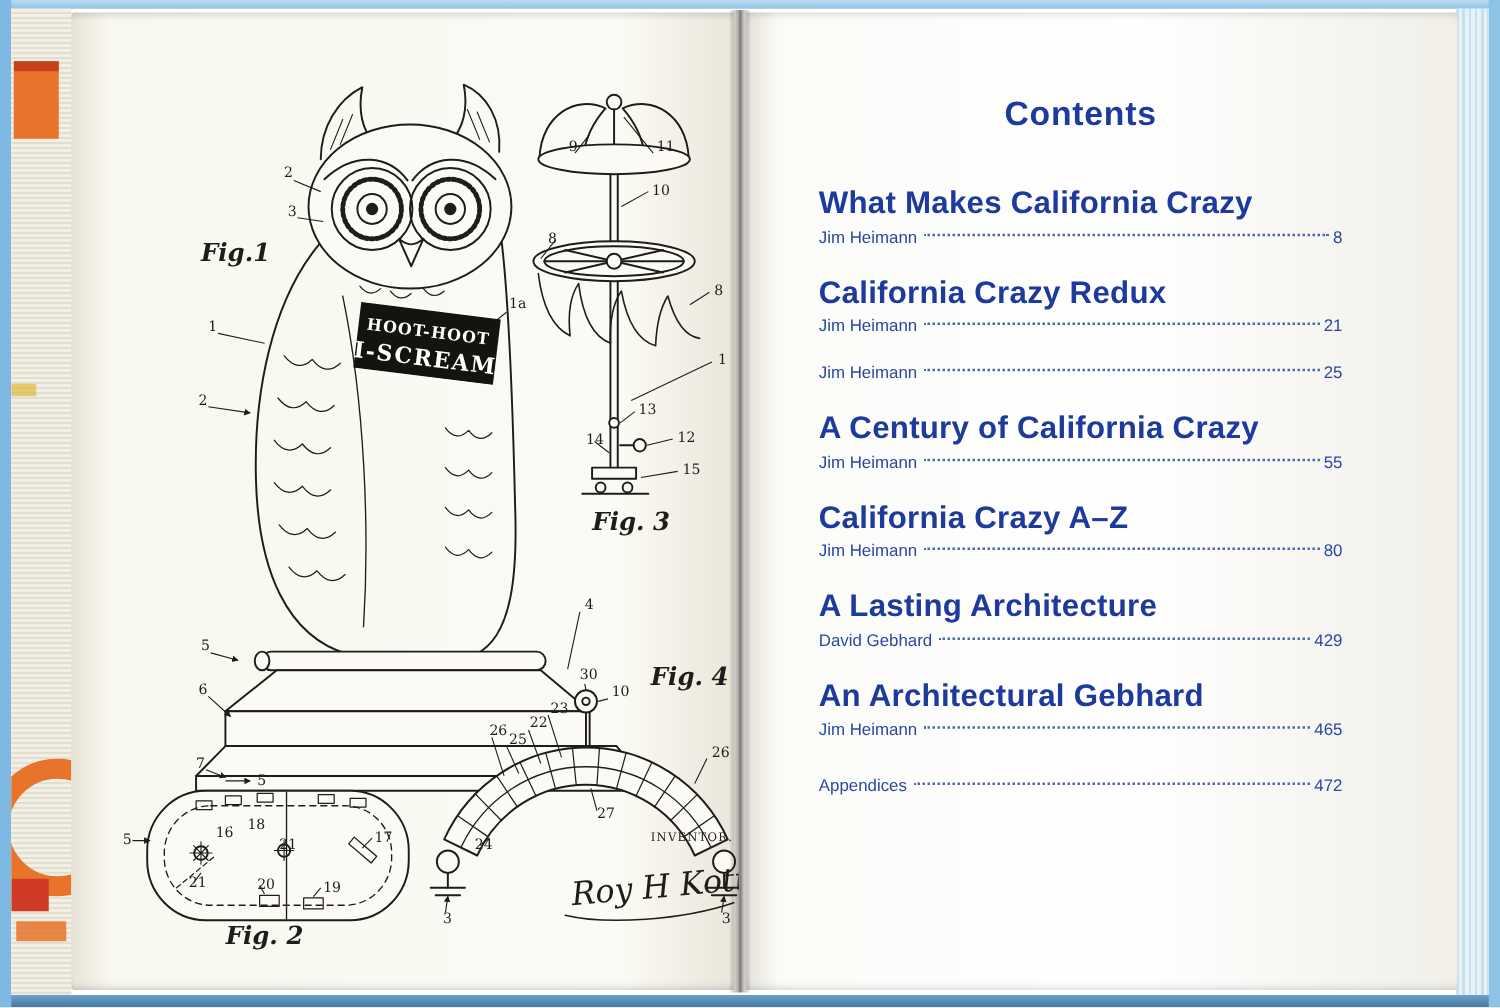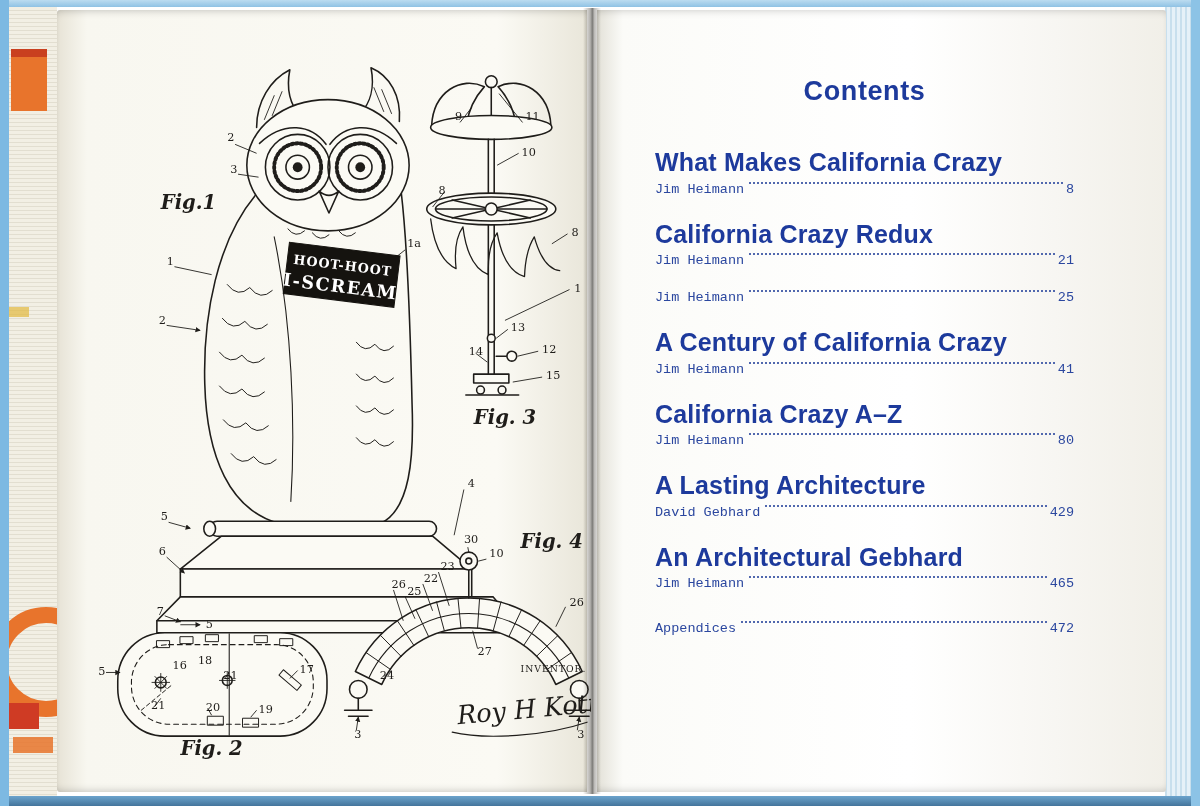--- a/index.html
+++ b/index.html
@@ -38,21 +38,21 @@
   #patent-svg{position:absolute;left:6px;top:14px;width:528px;height:736px;}
   #patent-svg text{user-select:none;}
   .fig-label{font-family:"DejaVu Serif",serif;font-size:20px;font-weight:bold;font-style:italic;fill:#1f1d1a;}
   #ref-layer text{font-family:"DejaVu Serif",serif;font-size:11.5px;fill:#1f1d1a;}
 
   
   .contents{position:relative;padding:66px 92px 0 58px;color:#1d3a9c;}
   .contents-title{margin:0 0 40px;text-align:center;font-size:27px;font-weight:bold;letter-spacing:.6px;color:#1d3a9c;}
   .toc-entry{margin-bottom:22px;}
   .toc-heading{max-width:402px;font-size:25px;font-weight:bold;line-height:1.26;letter-spacing:.2px;color:#1d3a9c;margin:0 0 3px;}
-  .toc-meta{display:flex;align-items:flex-start;font-family:Liberation Mono, monospace;font-size:13.5px;color:#2b479f;}
+  .toc-meta{display:flex;align-items:center;font-family:Liberation Sans, sans-serif;font-size:13.5px;color:#2b479f;}
   .toc-dots{flex:1;margin:0 3px 3px 5px;border-bottom:2px dotted #5168ae;}
   .toc-page{color:#2b479f;}
   .toc-appendices{margin-top:30px;}
 </style>
 </head>
 <body>
 
 <div class="book">
 
   <div class="cover-top"></div>
@@ -337,21 +337,21 @@
             <span class="toc-dots"></span>
             <span class="toc-page">25</span>
           </div>
       </div>
 
       <div class="toc-entry">
         <div class="toc-heading">A Century of California Crazy</div>
         <div class="toc-meta">
             <span>Jim Heimann</span>
             <span class="toc-dots"></span>
-            <span class="toc-page">41</span>
+            <span class="toc-page">55</span>
           </div>
       </div>
 
       <div class="toc-entry">
         <div class="toc-heading">California Crazy A–Z</div>
         <div class="toc-meta">
             <span>Jim Heimann</span>
             <span class="toc-dots"></span>
             <span class="toc-page">80</span>
           </div>

